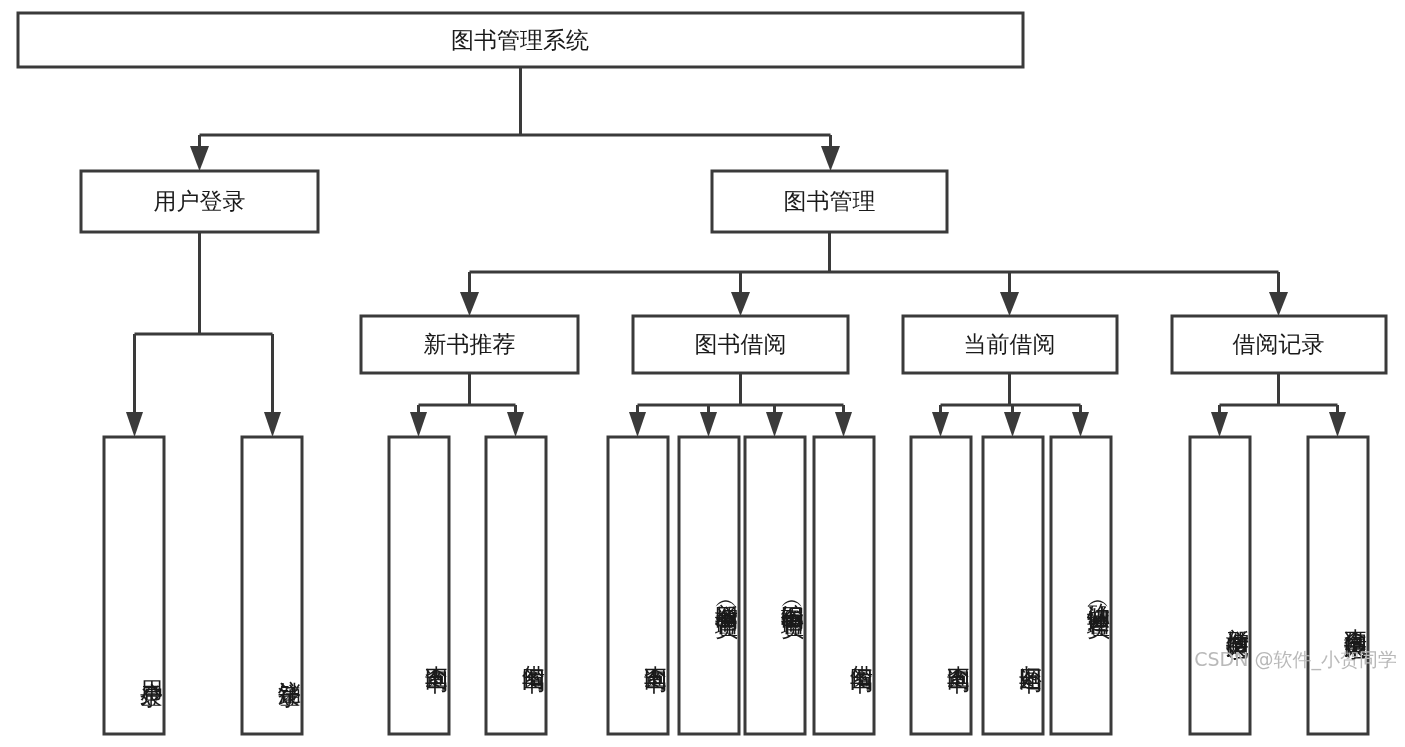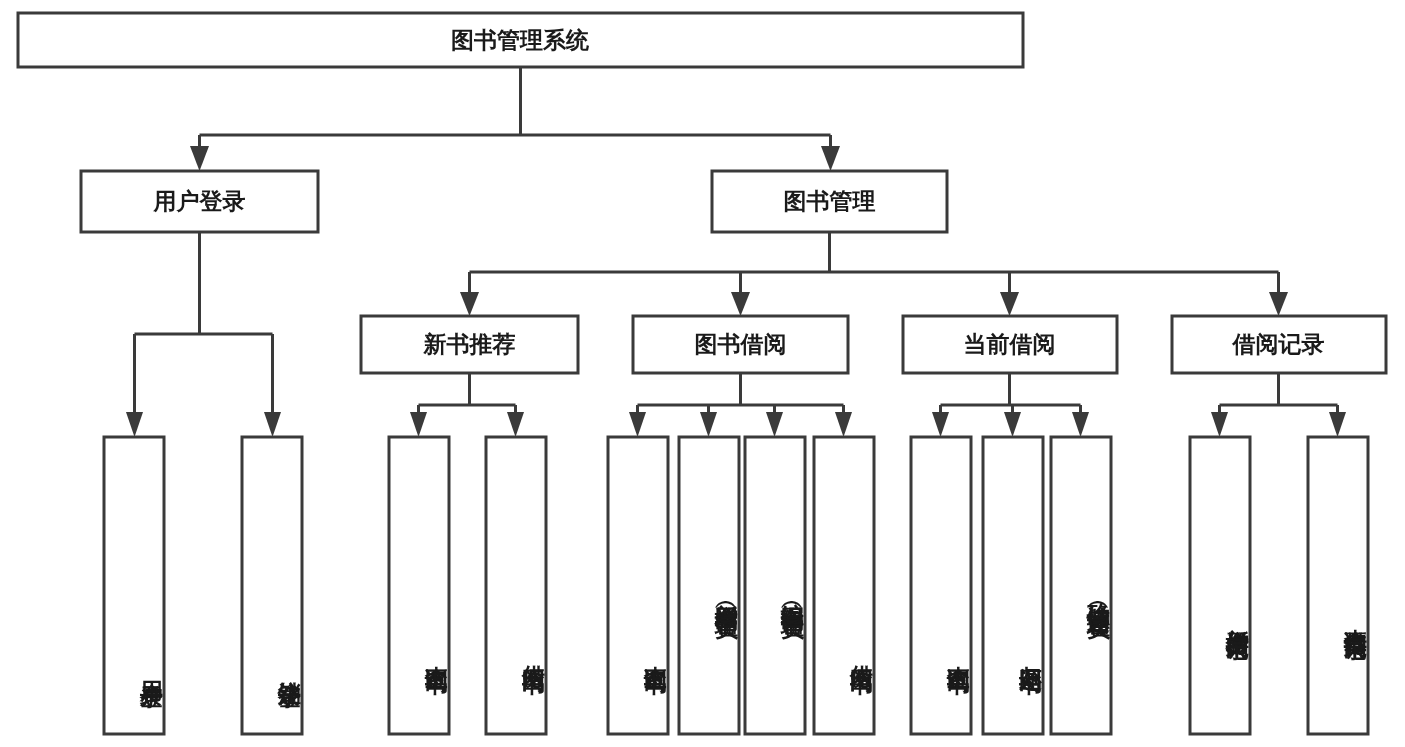--- a/index.html
+++ b/index.html
@@ -11,21 +11,20 @@
     width: 1405px;
     height: 747px;
     font-family: "DejaVu Sans", "Liberation Sans", sans-serif;
     overflow: hidden;
     position: relative;
   }
   #diagram-root {
     position: relative;
     width: 1405px;
     height: 677px;
-    font-weight: bold;
   }
   svg#tree-svg {
     position: absolute;
     top: 0;
     left: 0;
     width: 1405px;
     height: 747px;
     display: block;
   }
   .node-rect {
@@ -216,14 +215,15 @@
   <div class="vlabel" style="left:608px;  top:437px; width:60px; height:297px; padding-top:65px;">查询图书</div>
   <div class="vlabel" style="left:679px;  top:437px; width:60px; height:297px; padding-top:8px;">新增图书（管理员）</div>
   <div class="vlabel" style="left:745px;  top:437px; width:60px; height:297px; padding-top:8px;">编辑图书（管理员）</div>
   <div class="vlabel" style="left:814px;  top:437px; width:60px; height:297px; padding-top:65px;">借阅图书</div>
   <div class="vlabel" style="left:911px;  top:437px; width:60px; height:297px; padding-top:65px;">查询图书</div>
   <div class="vlabel" style="left:983px;  top:437px; width:60px; height:297px; padding-top:65px;">归还图书</div>
   <div class="vlabel" style="left:1051px; top:437px; width:60px; height:297px; padding-top:8px;">确认归还（管理员）</div>
   <div class="vlabel" style="left:1190px; top:437px; width:60px; height:297px; padding-top:30px;">新增借阅记录</div>
   <div class="vlabel" style="left:1308px; top:437px; width:60px; height:297px; padding-top:30px;">查询借阅记录</div>
 
+  <div class="watermark">CSDN @软件_小贺同学</div>
 
 </div>
 
 </body></html>

